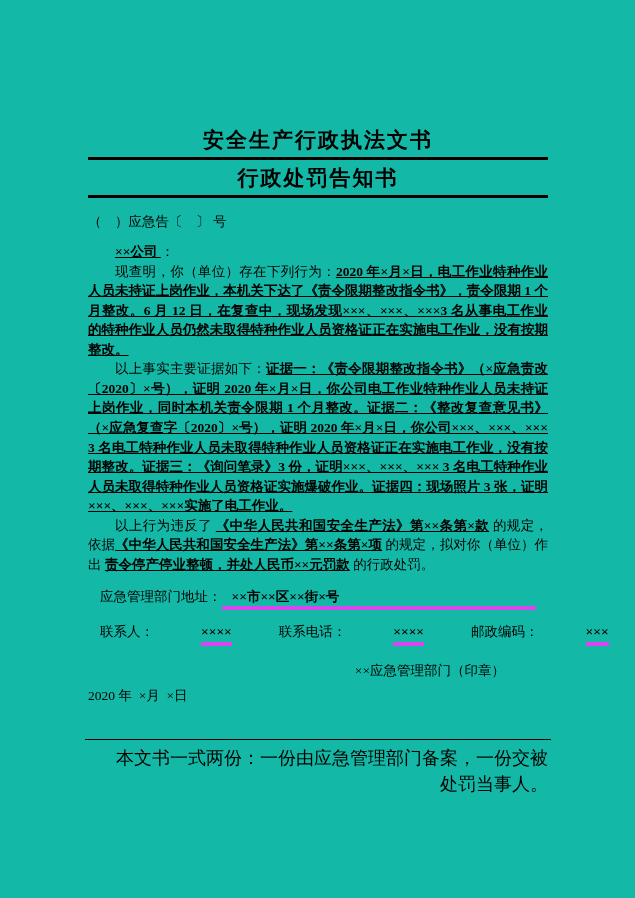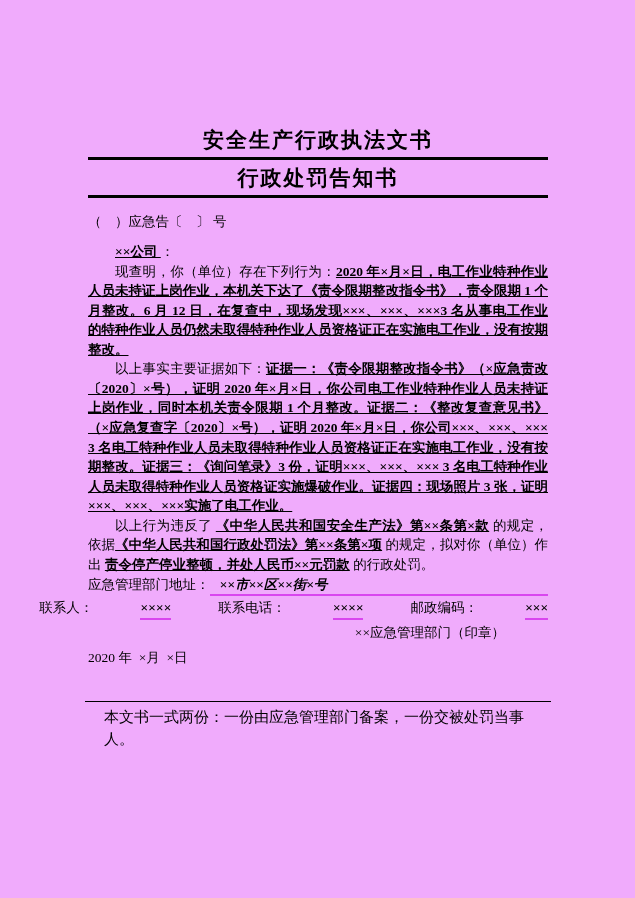--- a/index.html
+++ b/index.html
@@ -6,21 +6,21 @@
     margin: 0;
     padding: 0;
     background: #ffffff;
   }
   .page {
     position: relative;
     width: 635px;
     height: 898px;
     box-sizing: border-box;
     padding: 128px 87px 0 88px;
-    background: #f0abfc;
+    background: #14b8a6;
     color: #000000;
     font-family: "Liberation Serif", "DejaVu Serif", serif;
     font-size: 13.5px;
     line-height: 1.45;
     overflow: hidden;
   }
   .doc-title {
     text-align: center;
     font-size: 21px;
     font-weight: bold;
@@ -47,65 +47,64 @@
   .para {
     margin: 0;
     text-indent: 2em;
     text-align: justify;
   }
   .u { text-decoration: underline; }
   .b { font-weight: bold; }
   .flex-line {
     display: flex;
     align-items: baseline;
-    margin: 0;
-    justify-content: flex-end;
+    margin: 12px;
   }
   .fill-blank {
     flex: 1;
-    border-bottom: 2px solid #d946ef;
+    border-bottom: 4px solid #d946ef;
     font-weight: bold;
     padding-left: 10px;
     white-space: pre;
-    font-style: italic;
   }
   .fill-blank.center { text-align: center; padding-left: 0; }
   .contact-label { white-space: pre; }
   .contacts { margin-top: 2px; gap: 47px; }
   .signature { line-height: 1.9; }
   .sig-dept { text-align: right; padding-right: 43px; white-space: pre; }
   .sig-date { padding-right: 80px; white-space: pre; }
   .footer { margin-top: 30px; }
   .footer-rule {
     border: 0;
     border-top: 1.5px solid #000000;
     margin: 0 -3px 5px -3px;
   }
   .footer-note {
     padding-left: 16px;
-    font-size: 15px;
+    font-size: 18px;
+    text-align: right;
   }
 </style>
 </head>
 <body>
 
 <div class="page">
 
   <div class="doc-title">安全生产行政执法文书</div>
   <hr class="rule-thick">
   <div class="doc-title">行政处罚告知书</div>
   <hr class="rule-thick2">
 
   <div class="doc-number">（    ）应急告〔    〕 号</div>
 
   <div id="body-paragraphs">
       <p class="para"><span class="u b">××公司 </span><span>：</span></p>
       <p class="para"><span>现查明，你（单位）存在下列行为：</span><span class="u b">2020 年×月×日，电工作业特种作业人员未持证上岗作业，本机关下达了《责令限期整改指令书》，责令限期 1 个月整改。6 月 12 日，在复查中，现场发现×××、×××、×××3 名从事电工作业的特种作业人员仍然未取得特种作业人员资格证正在实施电工作业，没有按期整改。</span></p>
       <p class="para"><span>以上事实主要证据如下：</span><span class="u b">证据一：《责令限期整改指令书》（×应急责改〔2020〕×号），证明 2020 年×月×日，你公司电工作业特种作业人员未持证上岗作业，同时本机关责令限期 1 个月整改。证据二：《整改复查意见书》（×应急复查字〔2020〕×号），证明 2020 年×月×日，你公司×××、×××、××× 3 名电工特种作业人员未取得特种作业人员资格证正在实施电工作业，没有按期整改。证据三：《询问笔录》3 份，证明×××、×××、××× 3 名电工特种作业人员未取得特种作业人员资格证实施爆破作业。证据四：现场照片 3 张，证明×××、×××、×××实施了电工作业。</span></p>
-      <p class="para"><span>以上行为违反了 </span><span class="u b">《中华人民共和国安全生产法》第××条第×款</span><span> 的规定，依据</span><span class="u b">《中华人民共和国行政处罚法》第××条第×项</span><span> 的规定，拟对你（单位）作出 </span><span class="u b">责令停产停业整顿，并处人民币××元罚款</span><span> 的行政处罚。</span></p>
+      <p class="para"><span>以上行为违反了 </span><span class="u b">《中华人民共和国安全生产法》第××条第×款</span><span> 的规定，依据</span><span class="u b">《中华人民共和国安全生产法》第××条第×项</span><span> 的规定，拟对你（单位）作出 </span><span class="u b">责令停产停业整顿，并处人民币××元罚款</span><span> 的行政处罚。</span></p>
     </div>
 
   <div class="flex-line">
     <span class="contact-label">应急管理部门地址：</span>
     <span class="fill-blank">××市××区××街×号</span>
   </div>
 
   <div class="flex-line contacts">
     <span class="contact-label">联系人：</span>
     <span class="fill-blank center">××××</span>

